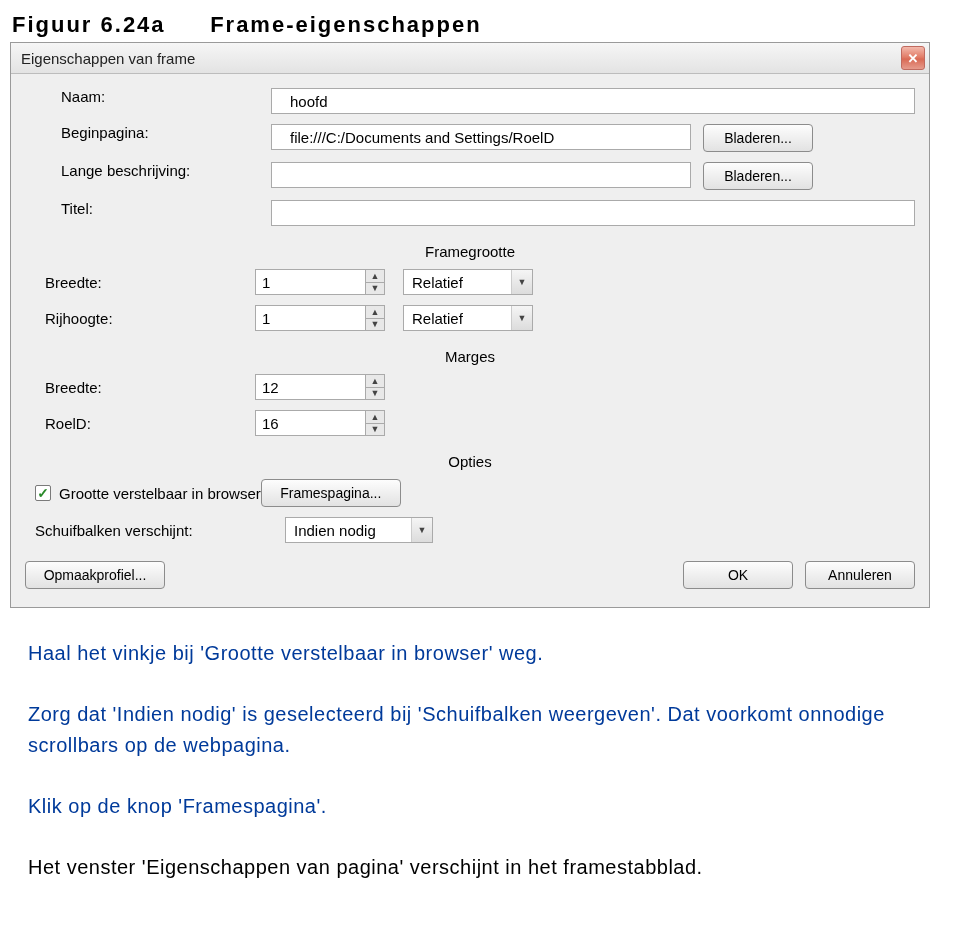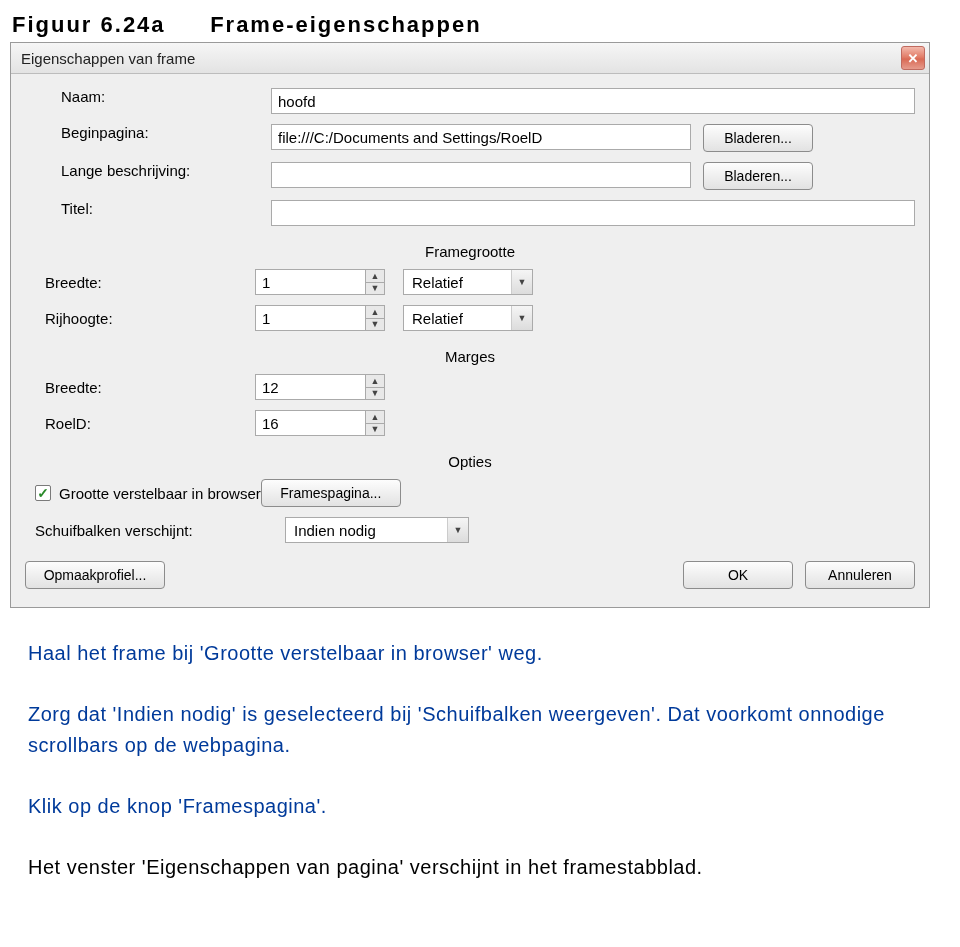--- a/index.html
+++ b/index.html
@@ -66,21 +66,21 @@
     margin-left: 36px;
   }
   .form-row .lbl {
     width: 210px;
     color:#000;
   }
   input.text {
     height: 26px;
     border: 1px solid #aaa;
     background: #fff;
-    padding: 2px 6px;
+    padding: 2px 18px;
     font-size: 15px;
     font-family: Arial, sans-serif;
     box-sizing: border-box;
   }
   .btn {
     height: 28px;
     min-width: 110px;
     border: 1px solid #8c8c8c;
     background: linear-gradient(#fdfdfd, #e2e2e2);
     border-radius: 4px;
@@ -317,35 +317,35 @@
     <div class="sub-row" style="margin-left:10px; ">
       <div style="display:flex;align-items:center;">
         <div class="checkbox checked"></div>
         <span>Grootte verstelbaar in browser</span>
       </div>
       <div class="btn wide">Framespagina...</div>
     </div>
 
     <div class="sub-row" style="margin-left:10px;">
       <div style="width:250px">Schuifbalken verschijnt:</div>
-      <div class="select" style="width:184px">
+      <div class="select" style="width:148px">
         <div class="sel-text">Indien nodig</div>
         <div class="sel-arrow">▼</div>
       </div>
     </div>
 
     <div class="button-row left-right">
       <div class="btn wide">Opmaakprofiel...</div>
       <div style="display:flex; gap:12px;">
         <div class="btn">OK</div>
         <div class="btn">Annuleren</div>
       </div>
     </div>
 
   </div>
 </div>
 
-<div class="body-text blue">Haal het frame bij 'Grootte verstelbaar in browser' weg.</div>
+<div class="body-text blue">Haal het vinkje bij 'Grootte verstelbaar in browser' weg.</div>
 <div class="body-text blue">Zorg dat 'Indien nodig' is geselecteerd bij 'Schuifbalken weergeven'. Dat voorkomt onnodige scrollbars op de webpagina.</div>
 <div class="body-text blue">Klik op de knop 'Framespagina'.</div>
 <div class="body-text black">Het venster 'Eigenschappen van pagina' verschijnt in het framestabblad.</div>
 
 </div>
 
 </body></html>

